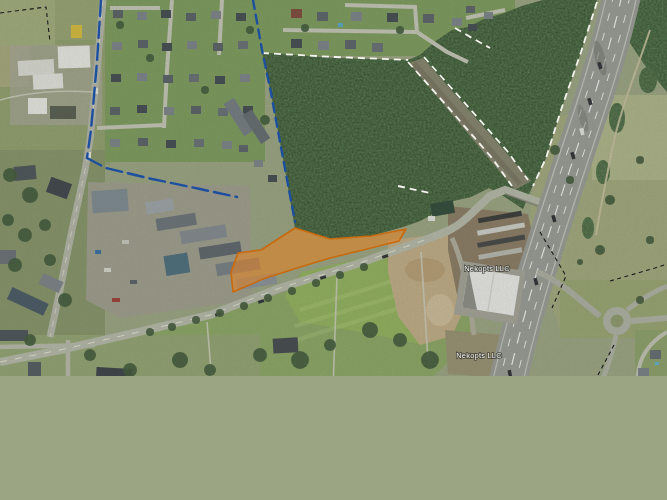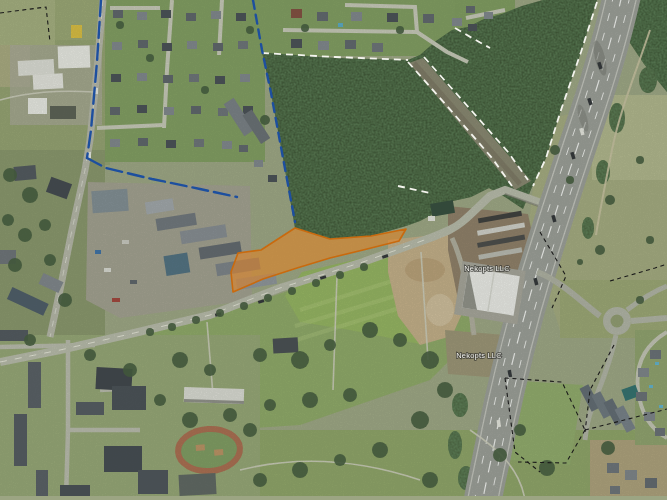--- a/index.html
+++ b/index.html
@@ -1,16 +1,16 @@
 <!DOCTYPE html>
 <html><head>
 <meta charset="utf-8">
 <style>
   html,body{margin:0;padding:0;background:#9ca583;}
-  #stage{width:667px;height:496px;overflow:hidden;position:relative;}
+  #stage{width:667px;height:376px;overflow:hidden;position:relative;}
   svg{display:block;}
   text.map-label{
     font-family:"Liberation Sans", sans-serif;
     font-size:7.5px;
     paint-order:stroke;
     stroke:#30302c;
     stroke-width:1.6px;
     stroke-opacity:.8;
     letter-spacing:.2px;
   }

